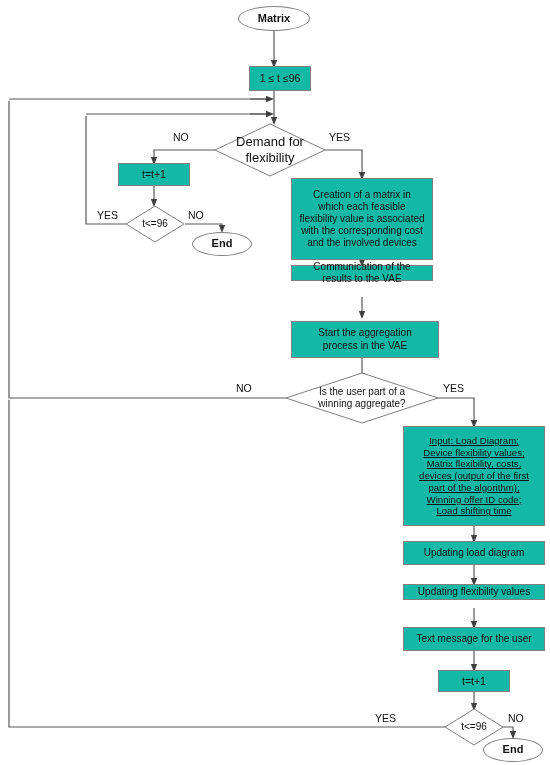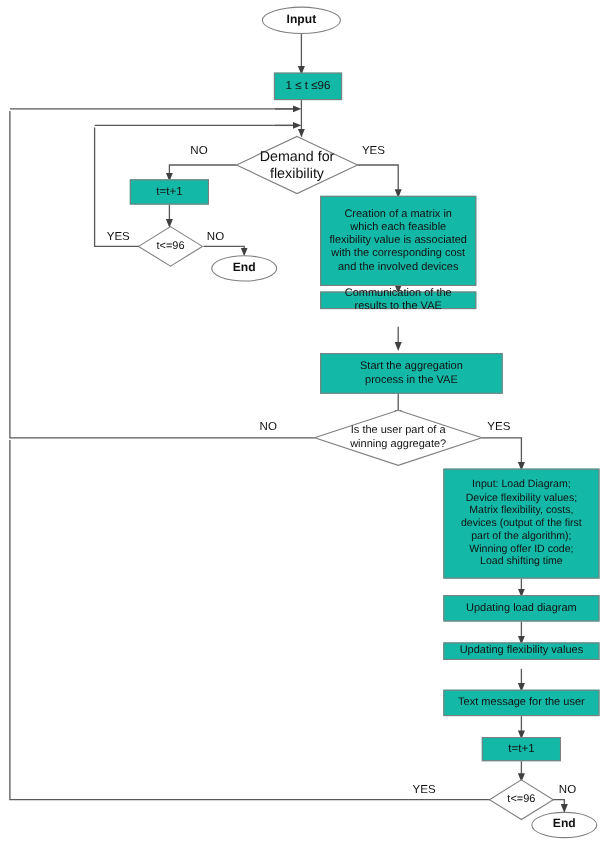--- a/index.html
+++ b/index.html
@@ -129,21 +129,21 @@
 
       <path d="M474,692 L474,707" marker-end="url(#ah)"></path>
 
       <path d="M446,727 L9,727 L9,400"></path>
 
       <path d="M502,727 L513,727 L513,735" marker-end="url(#ah)"></path>
     </g>
   </svg>
 
   <div class="node terminal" style="left:238px; top:6px; width:72px; height:25px; font-size:11px;">
-    <span class="txt">Input</span>
+    <span class="txt">Matrix</span>
   </div>
 
   <div class="node box" style="left:249px; top:66px; width:62px; height:25px; font-size:10.5px;">
     <span class="txt">1 ≤ t ≤96</span>
   </div>
 
   <div class="diamond-wrap" style="left:215px; top:124px; width:110px; height:52px;">
     <svg width="110" height="52" viewBox="0 0 110 52" xmlns="http://www.w3.org/2000/svg">
       <polygon points="55,0 110,26 55,52 0,26" fill="#ffffff" stroke="#7f7f7f" stroke-width="1"></polygon>
     </svg>
@@ -180,38 +180,38 @@
 flexibility value is associated
 with the corresponding cost
 and the involved devices</span>
   </div>
 
   <div class="node box" style="left:291px; top:265px; width:142px; height:16px; font-size:10px; padding:2px 5px;">
     <span class="txt">Communication of the
 results to the VAE</span>
   </div>
 
-  <div class="node box" style="left:291px; top:321px; width:166px; height:37px; font-size:10px; padding:2px 5px;">
+  <div class="node box" style="left:291px; top:321px; width:148px; height:37px; font-size:10px; padding:2px 5px;">
     <span class="txt">Start the aggregation
 process in the VAE</span>
   </div>
 
   <div class="diamond-wrap" style="left:286px; top:373px; width:152px; height:50px;">
     <svg width="152" height="50" viewBox="0 0 152 50" xmlns="http://www.w3.org/2000/svg">
       <polygon points="76,0 152,25 76,50 0,25" fill="#ffffff" stroke="#7f7f7f" stroke-width="1"></polygon>
     </svg>
     <div class="diamond-label" style="font-size:10px;">Is the user part of a
 winning aggregate?</div>
   </div>
 
   <div class="edge-label" style="left:236px; top:382px; font-size:10.5px;">NO</div>
 
   <div class="edge-label" style="left:443px; top:382px; font-size:10.5px;">YES</div>
 
-  <div class="node box" style="left:403px; top:426px; width:142px; height:100px; font-size:9.6px; padding:15px 4px;">
+  <div class="node box" style="left:403px; top:426px; width:142px; height:100px; font-size:9.6px; padding:15px 4px;text-decoration:underline;">
     <span class="txt">Input: Load Diagram;
 Device flexibility values;
 Matrix flexibility, costs,
 devices (output of the first
 part of the algorithm);
 Winning offer ID code;
 Load shifting time</span>
   </div>
 
   <div class="node box" style="left:403px; top:541px; width:142px; height:24px; font-size:10px;">

